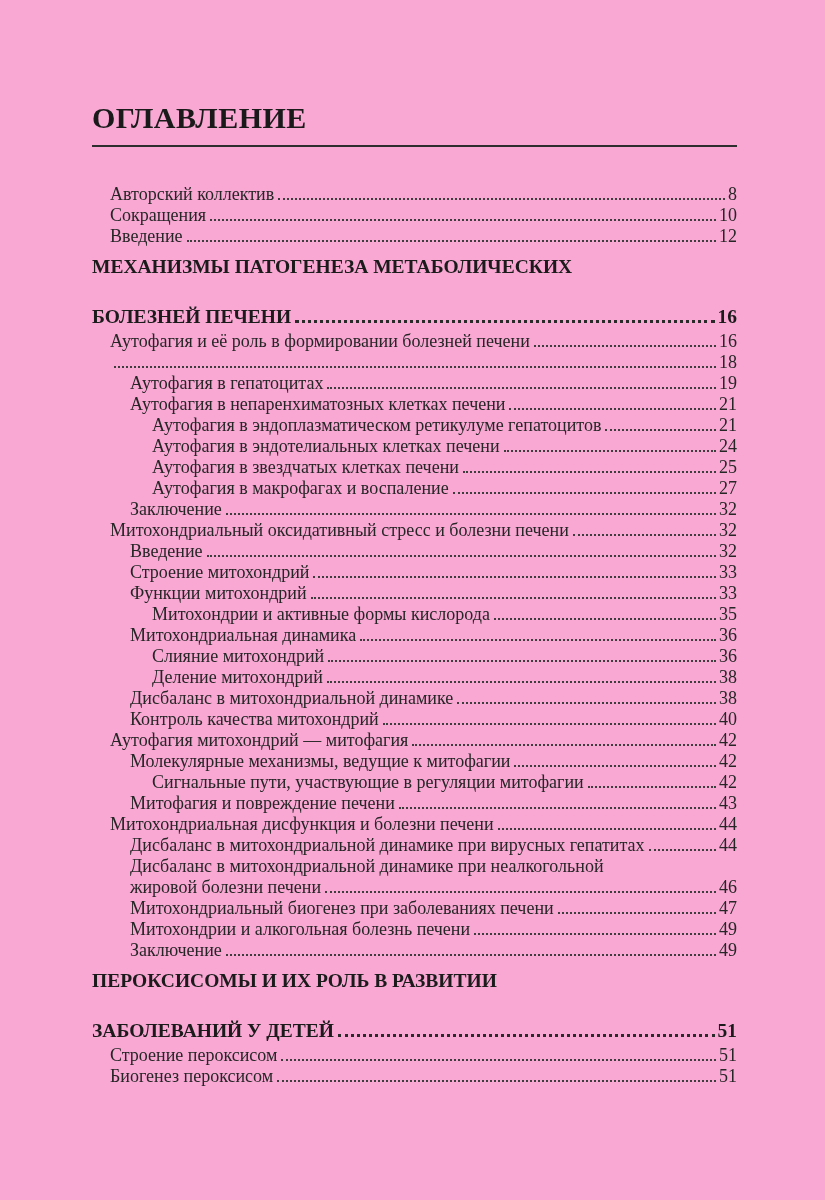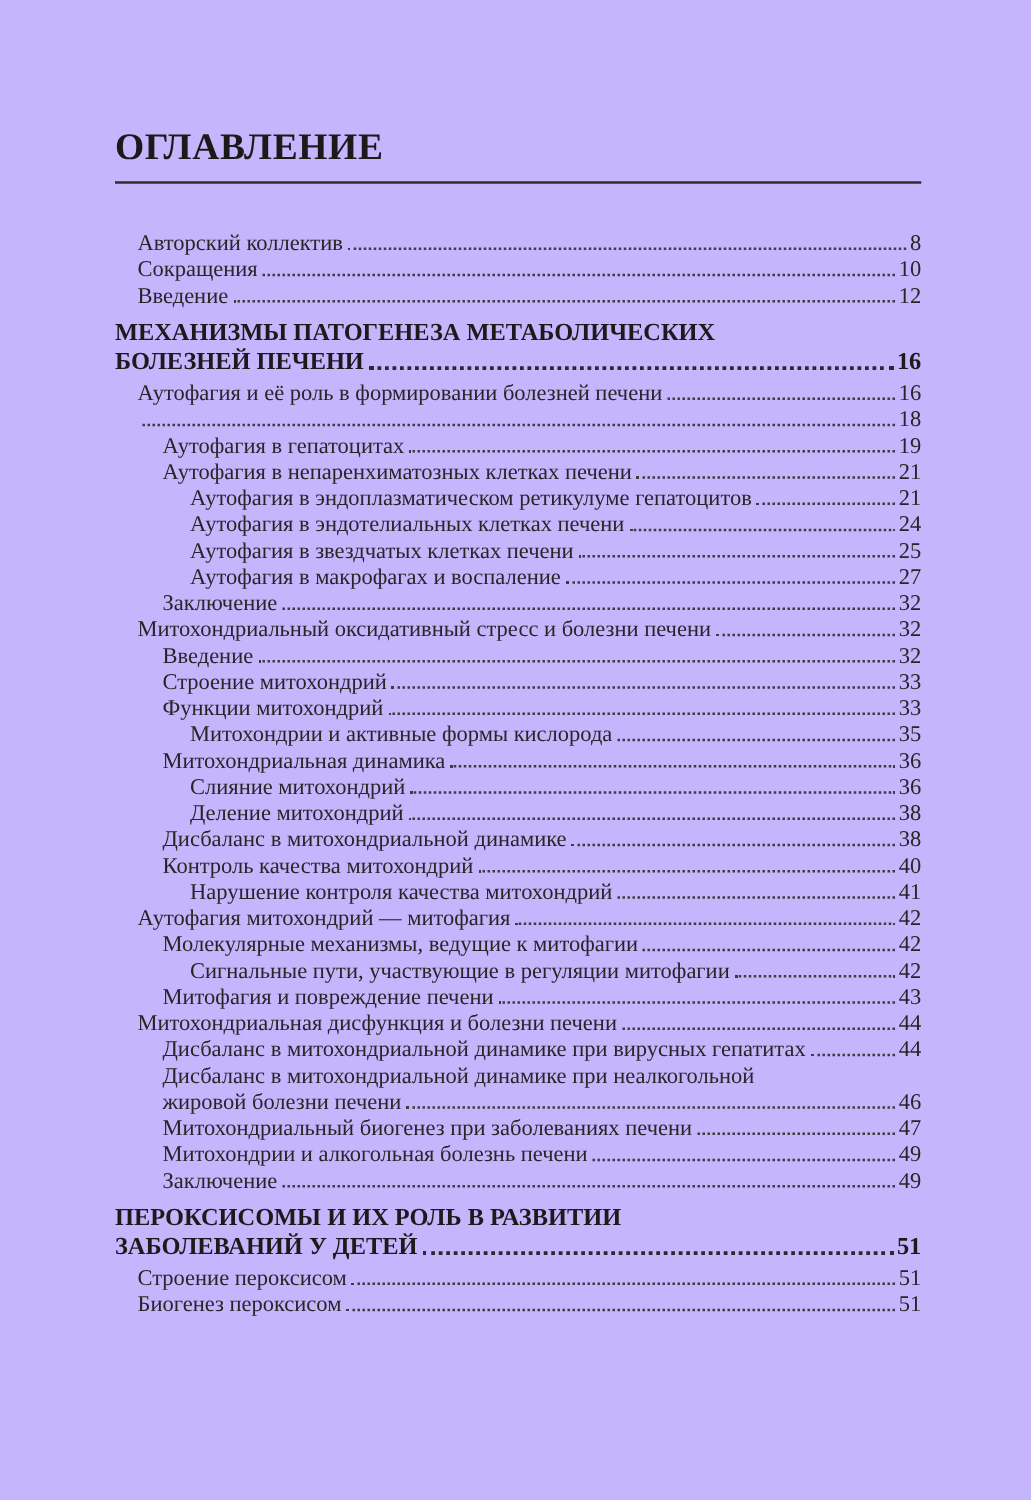--- a/index.html
+++ b/index.html
@@ -6,21 +6,21 @@
     margin: 0;
     padding: 0;
     background: #fbfbfa;
   }
   .page {
     position: relative;
     width: 825px;
     height: 1200px;
     box-sizing: border-box;
     padding: 102px 88px 0 92px;
-    background: #c4b5fd;
+    background: #f9a8d4;
     font-family: "Liberation Serif", "DejaVu Serif", serif;
     color: #262626;
     overflow: hidden;
   }
   .title {
     margin: 0;
     font-size: 30px;
     line-height: 32px;
     font-weight: bold;
     letter-spacing: 0.5px;
@@ -44,21 +44,21 @@
   }
   .toc-row.bold {
     height: 23px;
     font-size: 19.5px;
     line-height: 23px;
     font-weight: bold;
     color: #1b1b1b;
   }
   .toc-row.heading-first { margin-top: 8px; }
   .toc-row.heading-last  { margin-bottom: 3px; }
-  .level-0 { padding-left: 0; }
+  .level-0 { padding-left: 0; margin-top: 27px; }
   .level-1 { padding-left: 18px; }
   .level-2 { padding-left: 38px; }
   .level-3 { padding-left: 60px; }
   .toc-label { white-space: nowrap; }
   .toc-leader {
     flex: 1 1 auto;
     min-width: 8px;
     align-self: flex-end;
     margin: 0 3px 5px 4px;
     border-bottom: 2px dotted #3d3d3d;
@@ -187,25 +187,20 @@
       <div class="toc-row level-2">
     <span class="toc-label">Дисбаланс в митохондриальной динамике</span>
     <span class="toc-leader"></span>
     <span class="toc-page">38</span>
   </div>
       <div class="toc-row level-2">
     <span class="toc-label">Контроль качества митохондрий</span>
     <span class="toc-leader"></span>
     <span class="toc-page">40</span>
   </div>
-      <div class="toc-row level-3">
-    <span class="toc-label">Нарушение контроля качества митохондрий</span>
-    <span class="toc-leader"></span>
-    <span class="toc-page">41</span>
-  </div>
       <div class="toc-row level-1">
     <span class="toc-label">Аутофагия митохондрий — митофагия</span>
     <span class="toc-leader"></span>
     <span class="toc-page">42</span>
   </div>
       <div class="toc-row level-2">
     <span class="toc-label">Молекулярные механизмы, ведущие к митофагии</span>
     <span class="toc-leader"></span>
     <span class="toc-page">42</span>
   </div>

